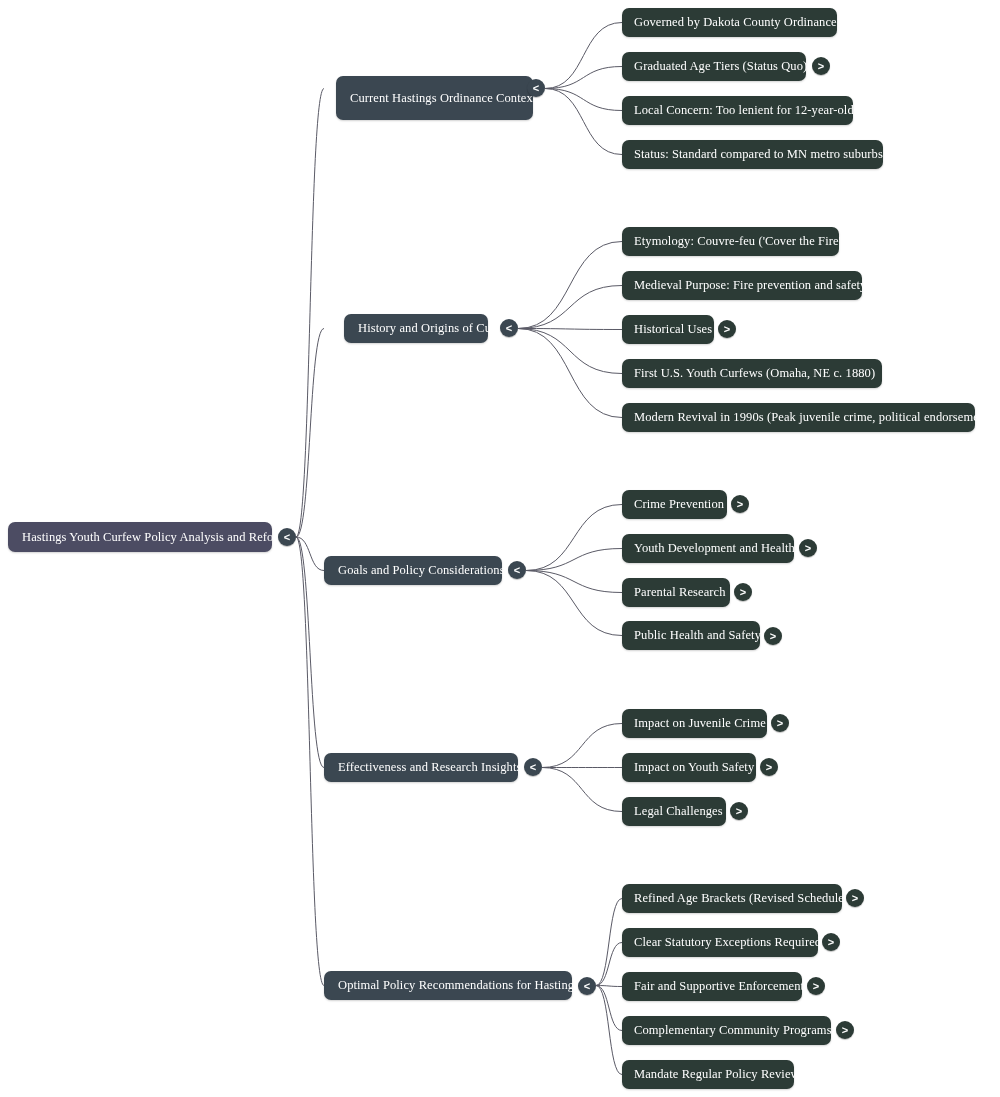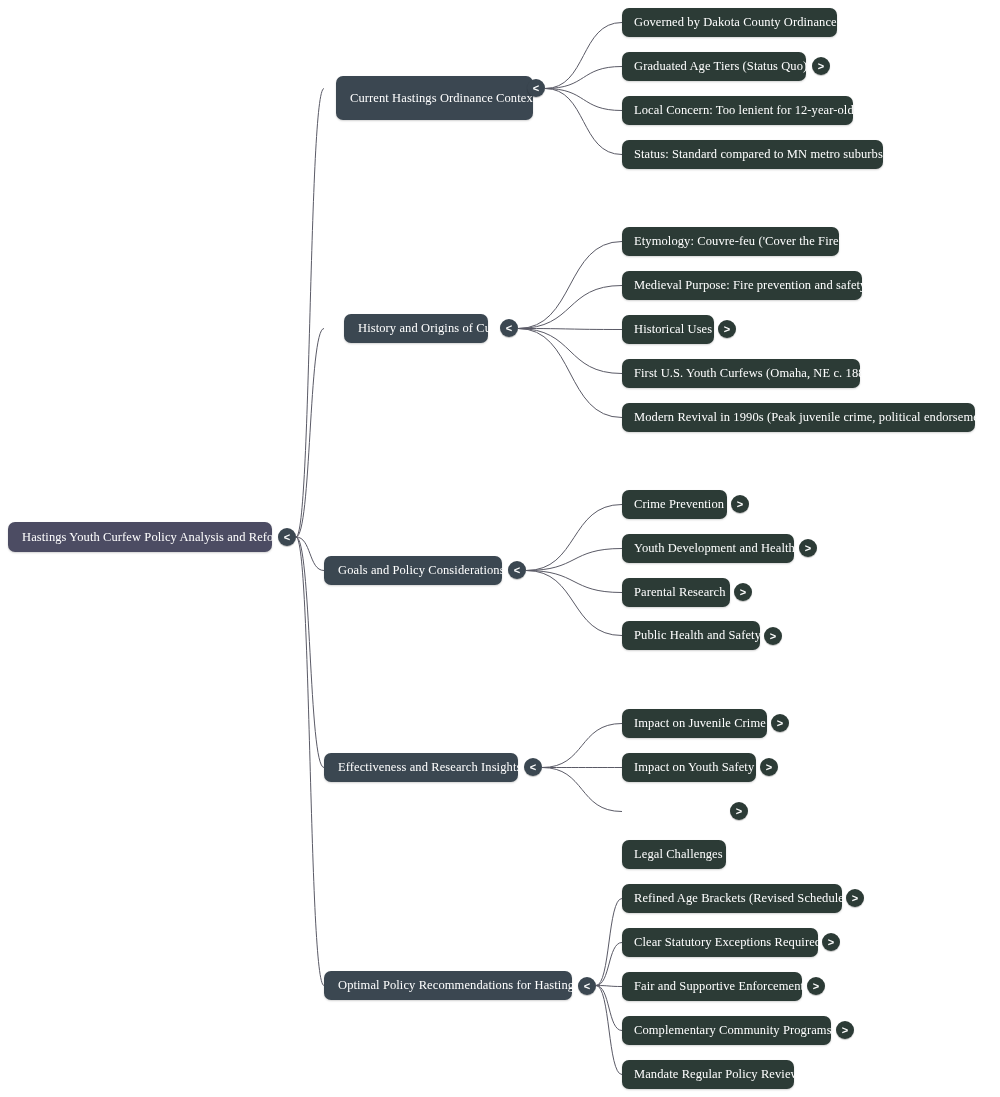--- a/index.html
+++ b/index.html
@@ -135,21 +135,21 @@
       <div class="node node-leaf" style="left: 622px; top: 227px; width: 217px; height: 29px;">
         <span>Etymology: Couvre-feu ('Cover the Fire')</span>
       </div>
       <div class="node node-leaf" style="left: 622px; top: 271px; width: 240px; height: 29px;">
         <span>Medieval Purpose: Fire prevention and safety</span>
       </div>
       <div class="node node-leaf" style="left: 622px; top: 315px; width: 92px; height: 29px;">
         <span>Historical Uses</span>
       </div>
       <div class="toggle toggle-expand" style="left: 718px; top: 320px;">&gt;</div>
-      <div class="node node-leaf" style="left: 622px; top: 359px; width: 238px; height: 29px;">
+      <div class="node node-leaf" style="left: 622px; top: 359px; width: 260px; height: 29px;">
         <span>First U.S. Youth Curfews (Omaha, NE c. 1880)</span>
       </div>
       <div class="node node-leaf" style="left: 622px; top: 403px; width: 353px; height: 29px;">
         <span>Modern Revival in 1990s (Peak juvenile crime, political endorsement)</span>
       </div>
       <div class="node node-branch" style="left: 324px; top: 556px; width: 178px; height: 29px;">
         <span>Goals and Policy Considerations</span>
       </div>
       <div class="toggle toggle-collapse" style="left: 508px; top: 561px;">&lt;</div>
       <div class="node node-leaf" style="left: 622px; top: 490px; width: 105px; height: 29px;">
@@ -173,21 +173,21 @@
       </div>
       <div class="toggle toggle-collapse" style="left: 524px; top: 758px;">&lt;</div>
       <div class="node node-leaf" style="left: 622px; top: 709px; width: 145px; height: 29px;">
         <span>Impact on Juvenile Crime</span>
       </div>
       <div class="toggle toggle-expand" style="left: 771px; top: 714px;">&gt;</div>
       <div class="node node-leaf" style="left: 622px; top: 753px; width: 134px; height: 29px;">
         <span>Impact on Youth Safety</span>
       </div>
       <div class="toggle toggle-expand" style="left: 760px; top: 758px;">&gt;</div>
-      <div class="node node-leaf" style="left: 622px; top: 797px; width: 104px; height: 29px; margin-top: 43px;">
+      <div class="node node-leaf" style="left: 622px; top: 797px; width: 104px; height: 29px;">
         <span>Legal Challenges</span>
       </div>
       <div class="toggle toggle-expand" style="left: 730px; top: 802px;">&gt;</div>
       <div class="node node-branch" style="left: 324px; top: 971px; width: 248px; height: 29px;">
         <span>Optimal Policy Recommendations for Hastings</span>
       </div>
       <div class="toggle toggle-collapse" style="left: 578px; top: 977px;">&lt;</div>
       <div class="node node-leaf" style="left: 622px; top: 884px; width: 220px; height: 29px;">
         <span>Refined Age Brackets (Revised Schedule)</span>
       </div>

